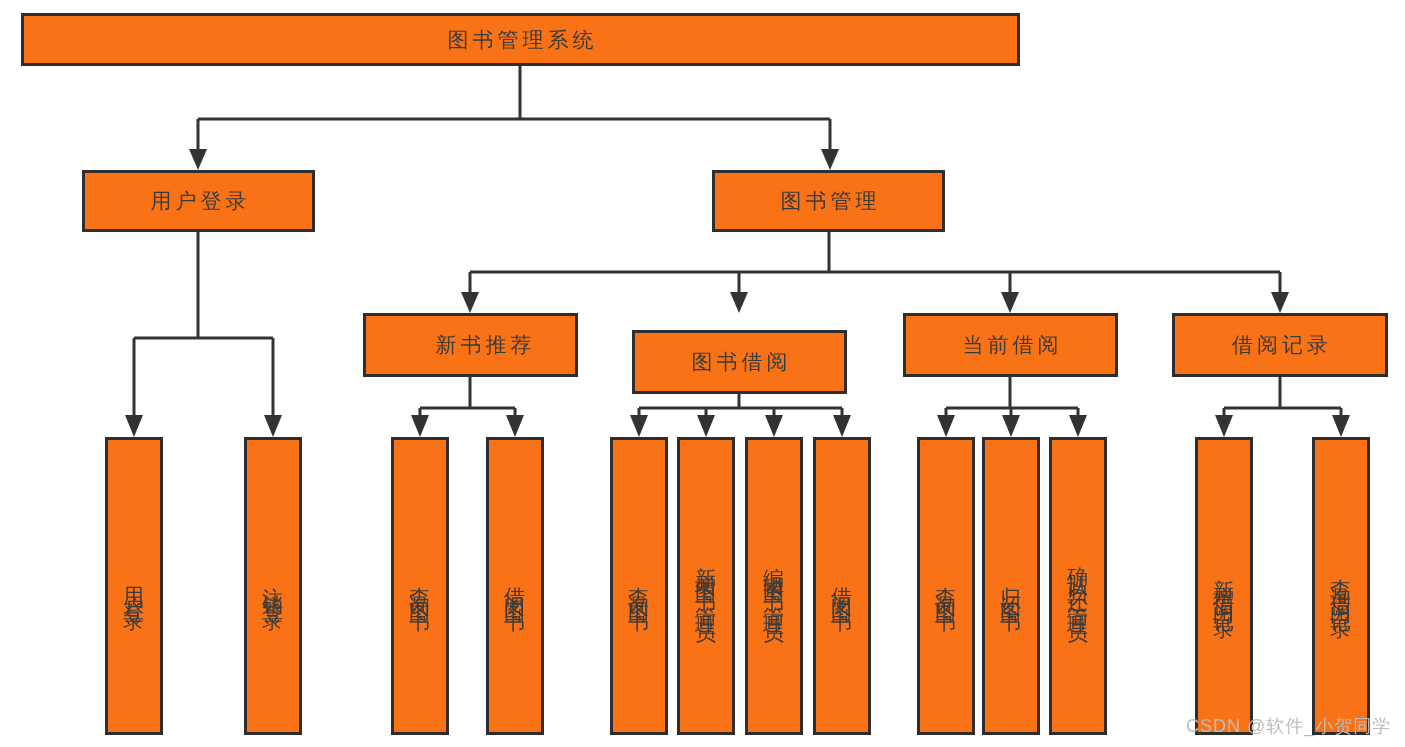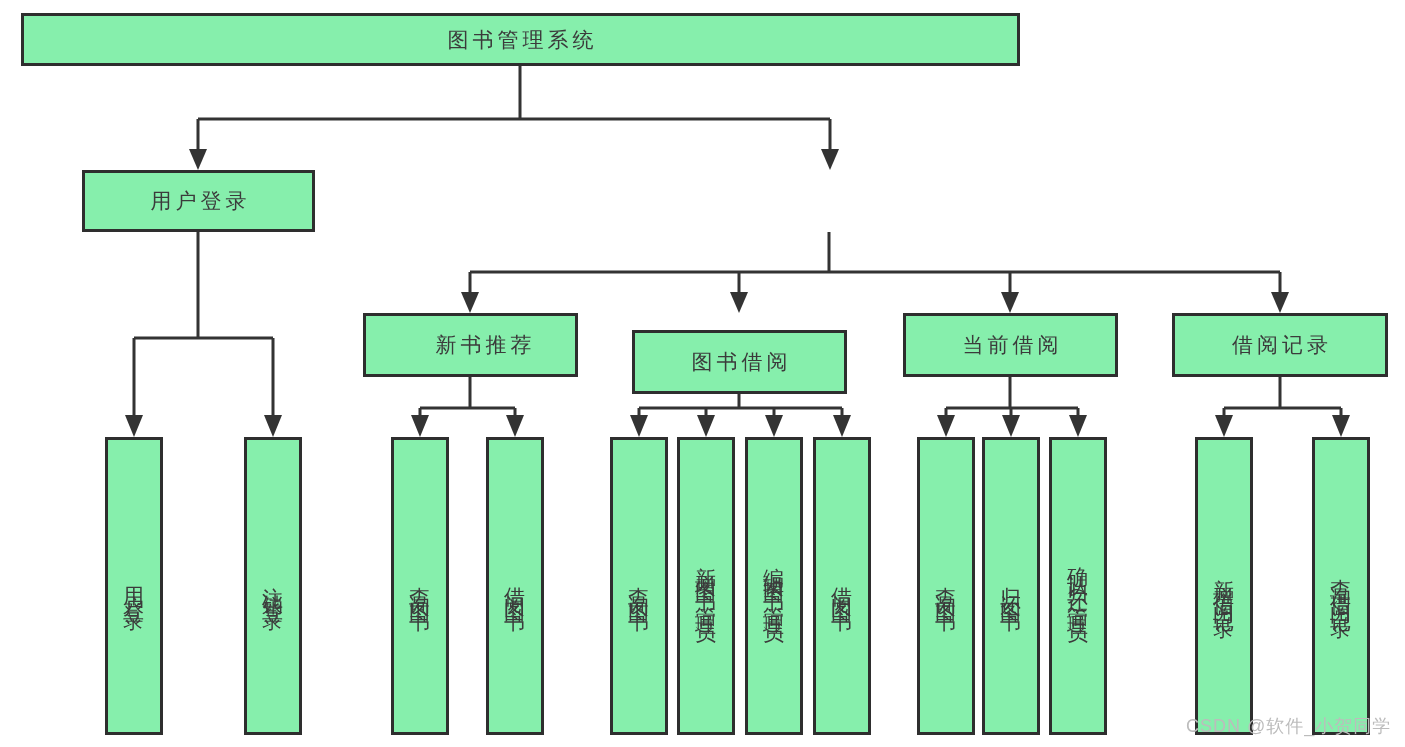--- a/index.html
+++ b/index.html
@@ -9,21 +9,21 @@
     width: 1405px;
     height: 747px;
     background: #ffffff;
     overflow: hidden;
     font-family: "Liberation Sans", "DejaVu Sans", sans-serif;
   }
   #wires { position: absolute; left: 0; top: 0; }
   .box {
     position: absolute;
     box-sizing: border-box;
-    background: #86efac;
+    background: #f97316;
     border: 3px solid #2e2e2e;
     display: flex;
     align-items: center;
     justify-content: center;
     color: #3b3b3b;
   }
   .h-box { font-size: 21px; letter-spacing: 4px; padding-left: 4px; }
   .v-box span {
     display: block;
     writing-mode: vertical-rl;
@@ -100,20 +100,23 @@
     </g>
   </svg>
 
   <div class="box h-box" style="left:21px; top:13px; width:999px; height:53px;">
     <span>图书管理系统</span>
   </div>
 
   <div class="box h-box" style="left:82px; top:170px; width:233px; height:62px;">
     <span>用户登录</span>
   </div>
+  <div class="box h-box" style="left:712px; top:170px; width:233px; height:62px;">
+    <span>图书管理</span>
+  </div>
 
   <div class="box h-box" style="left:363px; top:313px; width:215px; height:64px;padding-left:30px;">
     <span>新书推荐</span>
   </div>
   <div class="box h-box" style="left:632px; top:330px; width:215px; height:64px;">
     <span>图书借阅</span>
   </div>
   <div class="box h-box" style="left:903px; top:313px; width:215px; height:64px;text-align:center;">
     <span>当前借阅</span>
   </div>

